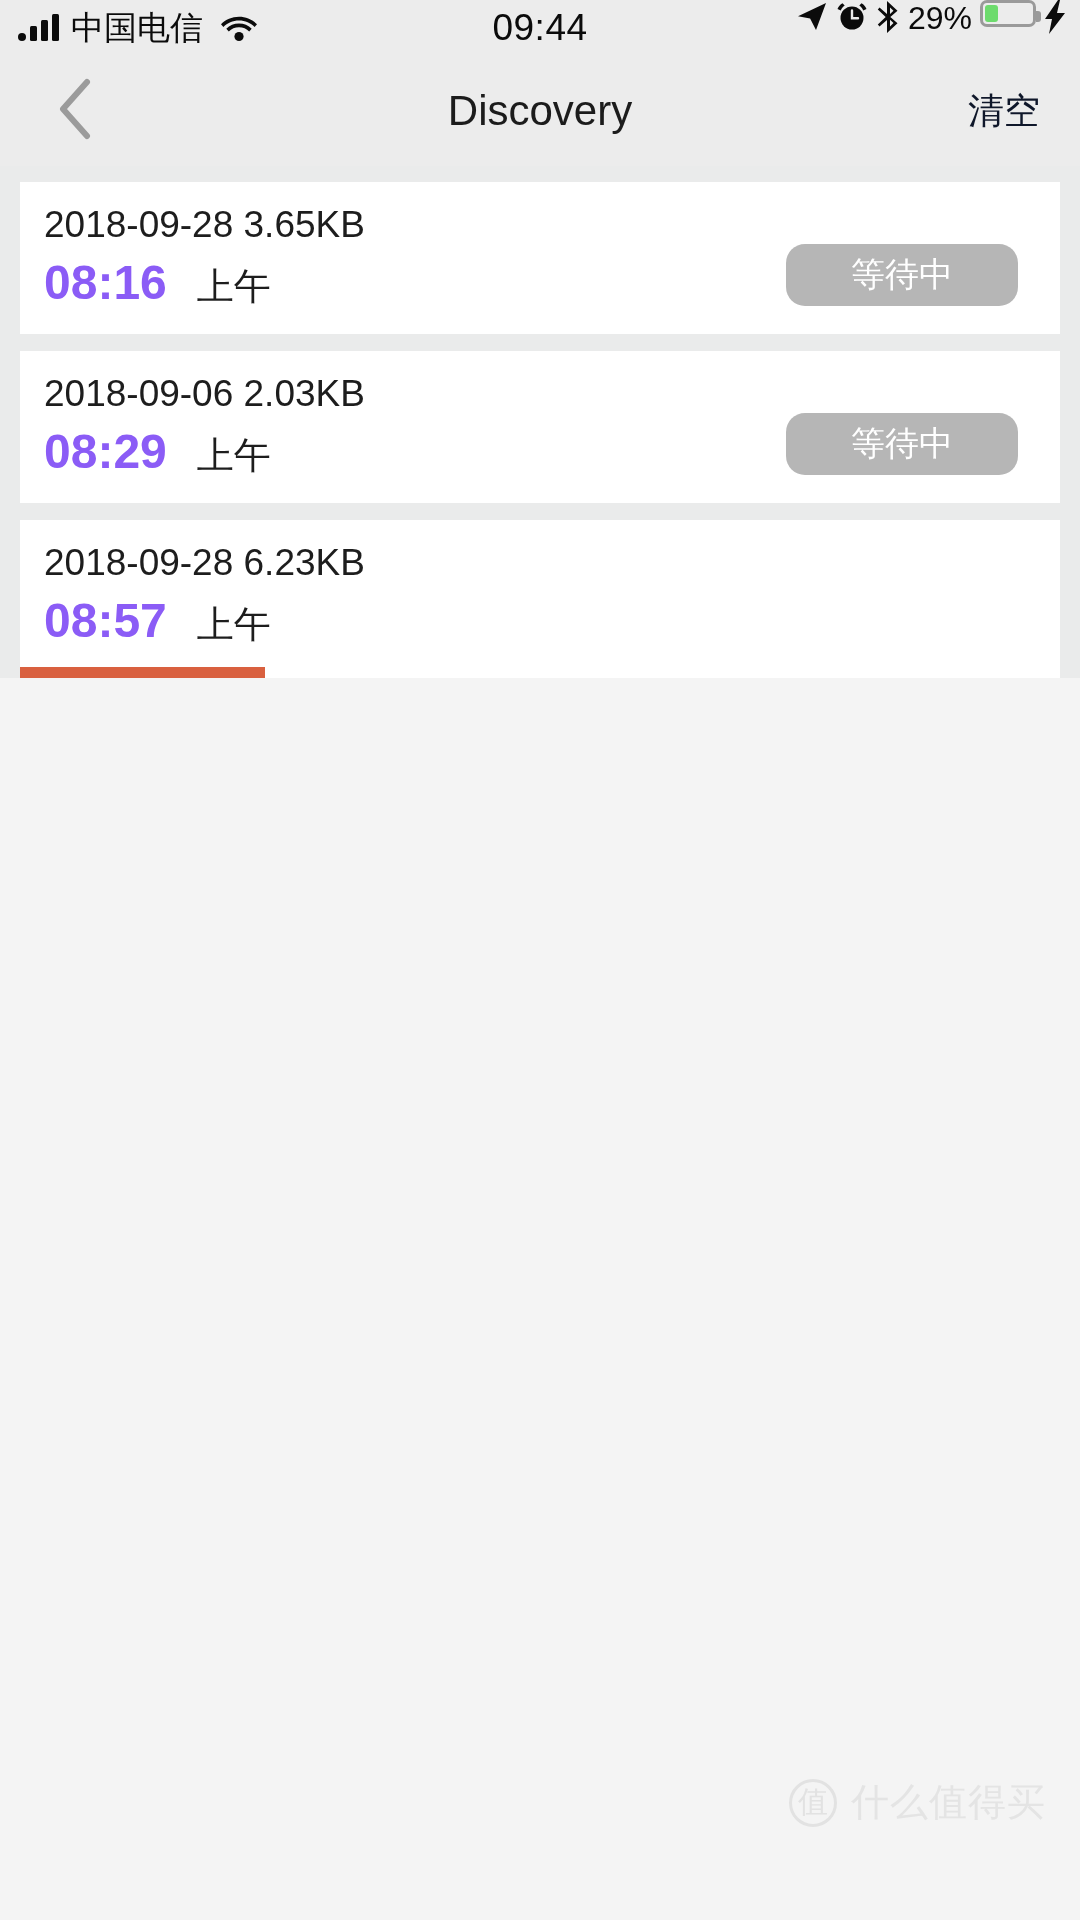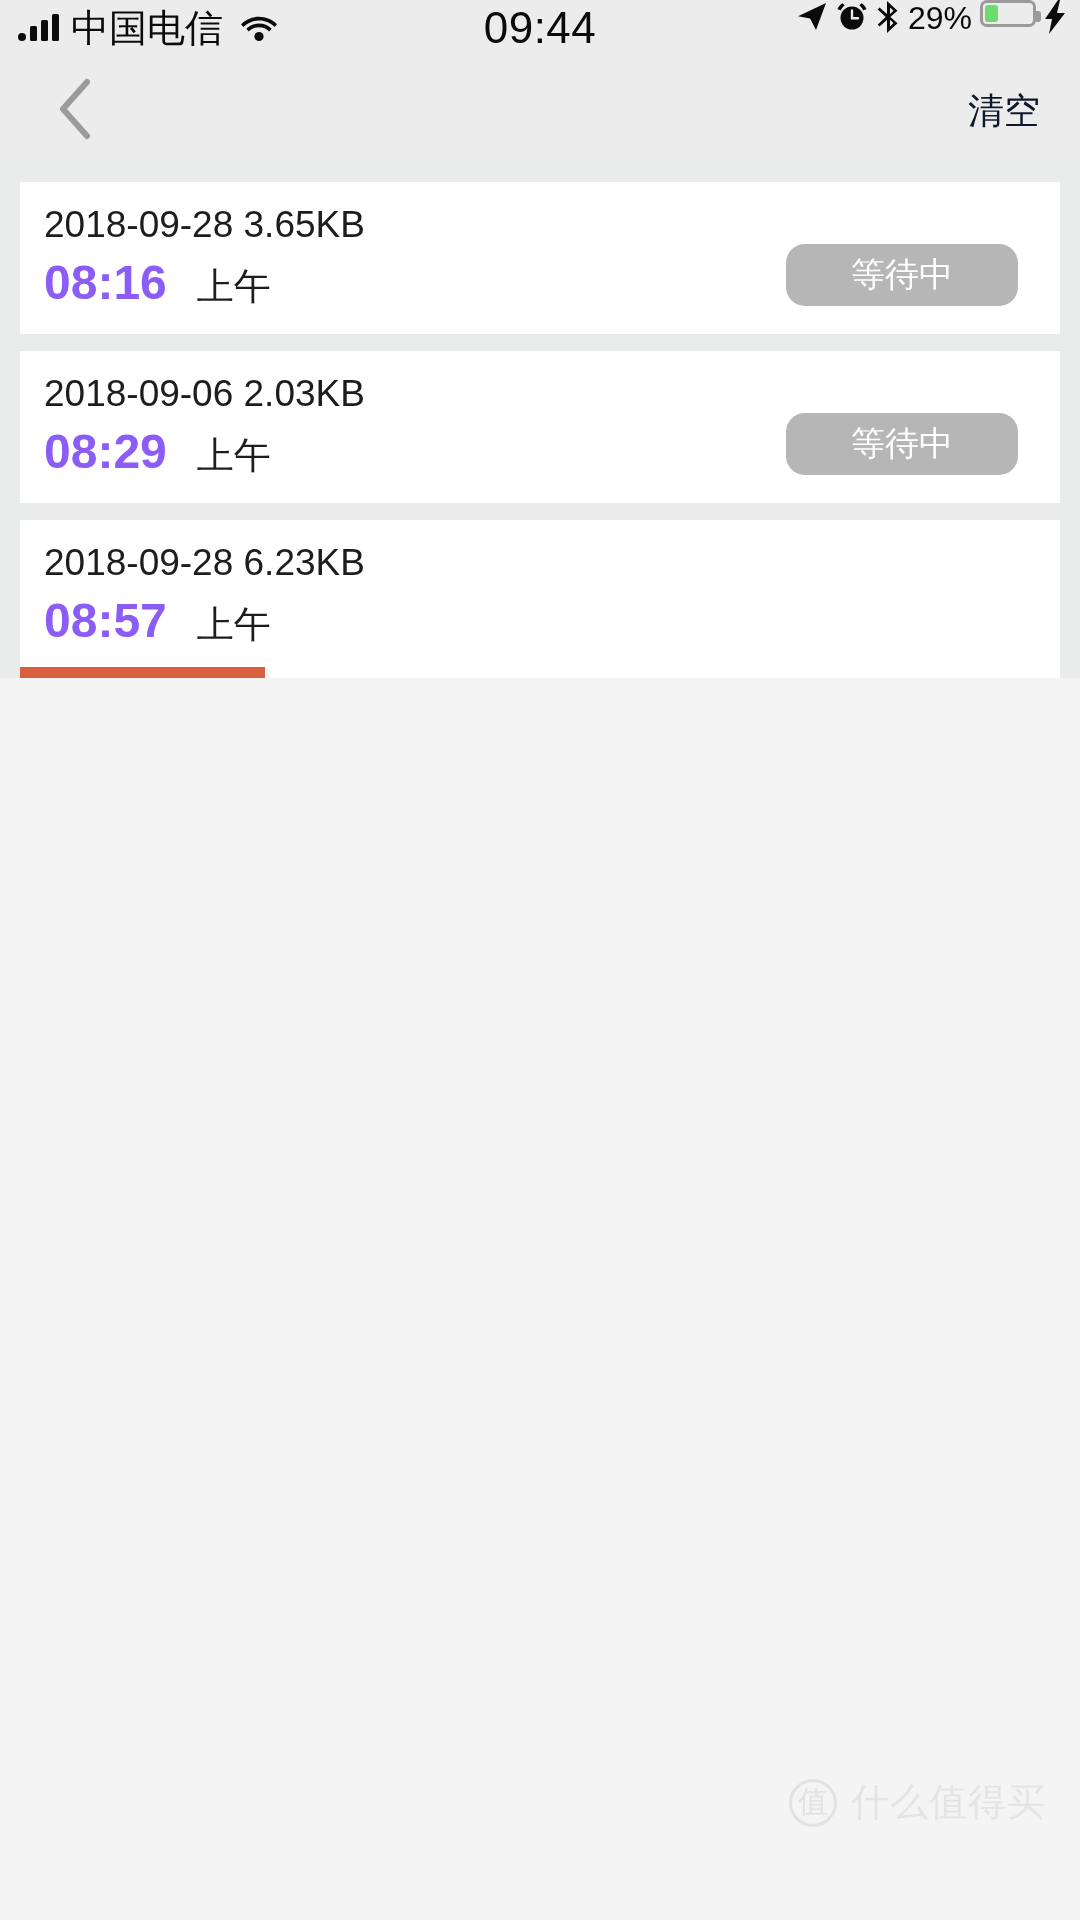--- a/index.html
+++ b/index.html
@@ -21,26 +21,26 @@
   .sb-left{
     position:absolute; left:18px; top:0; height:56px;
     display:flex; align-items:center; gap:12px;
   }
   .signal-bars{ display:flex; align-items:flex-end; gap:4px; height:26px; }
   .signal-bars i{ display:block; width:7px; background:#0b0b0b; border-radius:1.5px; }
   .signal-bars i:nth-child(1){ height:9px; border-radius:50%; width:8px; height:8px;}
   .signal-bars i:nth-child(2){ height:15px; }
   .signal-bars i:nth-child(3){ height:21px; }
   .signal-bars i:nth-child(4){ height:27px; }
-  .carrier{ font-size:38px; letter-spacing:0px; color:#0b0b0b; font-weight:400; }
+  .carrier{ font-size:33px; letter-spacing:0px; color:#0b0b0b; font-weight:400; }
   .wifi-icon{ width:36px; height:28px; position:relative; margin-left:6px;}
   .sb-center{
     position:absolute; left:0; right:0; top:0; height:56px;
     display:flex; align-items:center; justify-content:center;
-    font-size:44px; font-weight:400; color:#0b0b0b;
+    font-size:37px; font-weight:400; color:#0b0b0b;
     letter-spacing:0.5px;
   }
   .sb-right{
     position:absolute; right:14px; top:0; height:56px;
     display:flex; align-items:flex-start; gap:8px;
   }
   .battery-pct{ font-size:32px; color:#0b0b0b; letter-spacing:0px; }
   .battery{
     position:relative; width:56px; height:27px;
     border:3px solid #9a9a9a; border-radius:7px;
@@ -198,20 +198,21 @@
 </div>
 
 <div class="nav-bar">
   <div class="nav-back">
     <span>
       <svg width="36" height="62" viewBox="0 0 36 62">
         <path d="M30 4L6 31l24 27" stroke="#9b9b9b" stroke-width="6" fill="none" stroke-linecap="round" stroke-linejoin="round"></path>
       </svg>
     </span>
   </div>
+  <div class="nav-title">Discovery</div>
   <div class="nav-action">清空</div>
 </div>
 
 <div class="list-area" id="task-list">
     <div class="task-card">
       <div class="card-info">
         <div class="card-line1">2018-09-28   3.65KB</div>
         <div class="card-line2">
           <span class="card-time">08:16</span>
           <span class="card-meridiem">上午</span>

